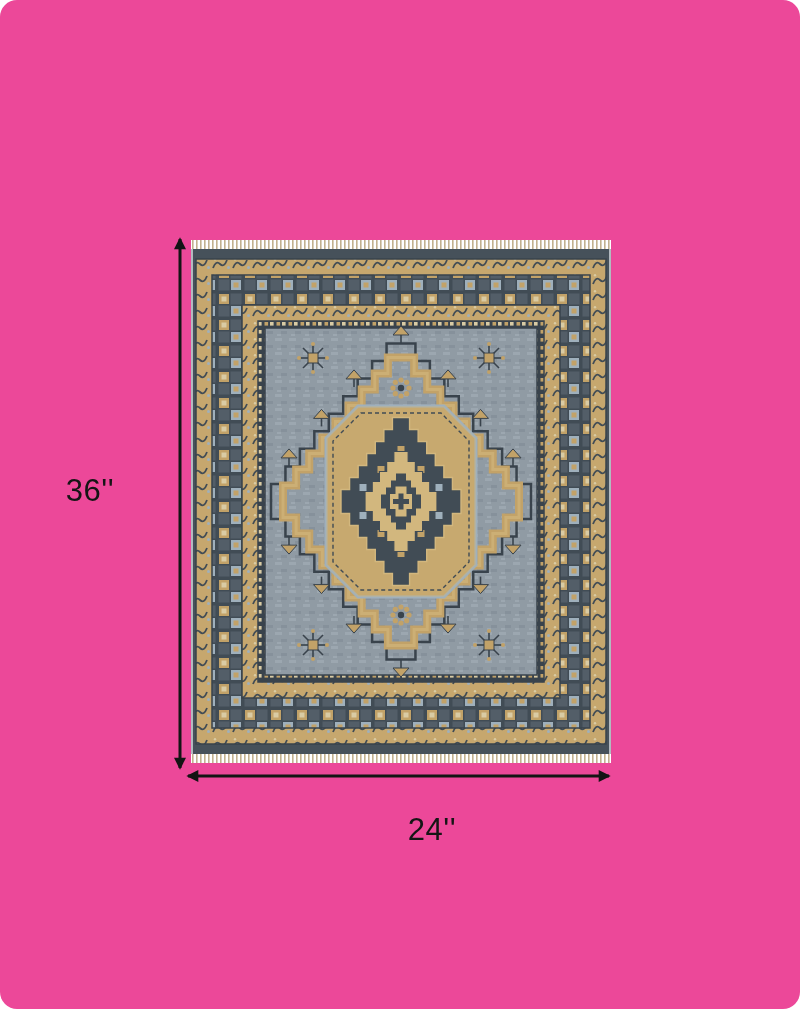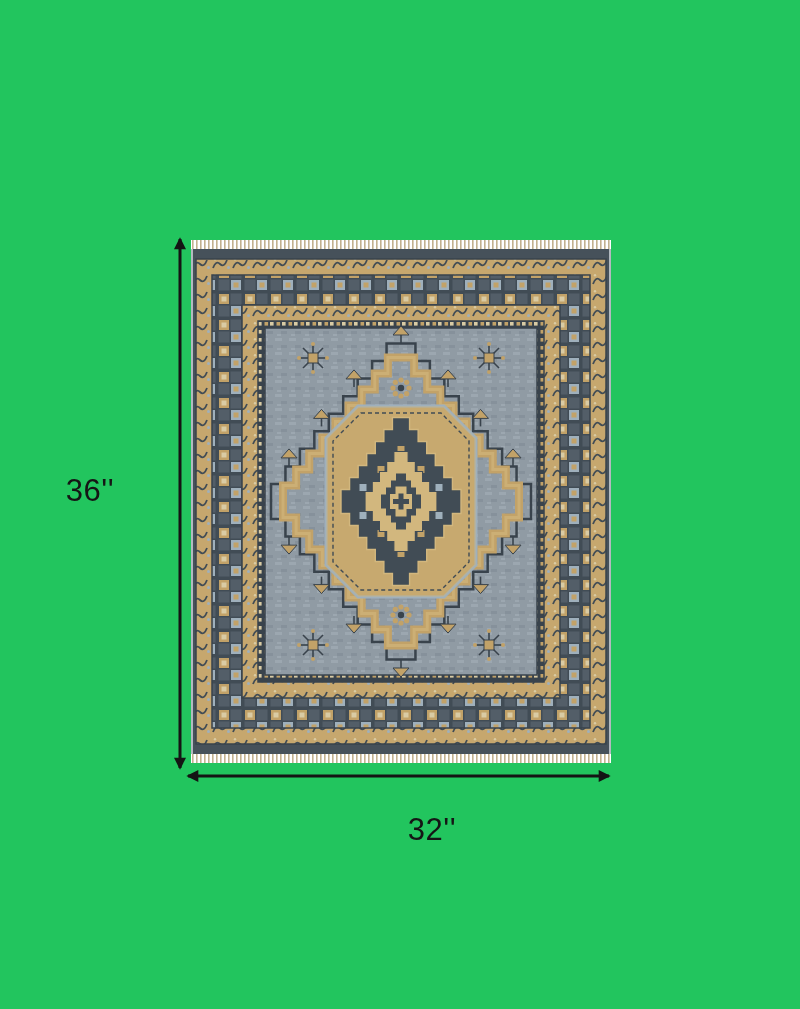--- a/index.html
+++ b/index.html
@@ -1,21 +1,22 @@
 <!DOCTYPE html>
 <html><head>
 <meta charset="utf-8">
 <style>
   html,body{margin:0;padding:0;background:#ffffff;}
   .stage{
     position:relative;
     width:800px;height:1009px;
-    background:#22c55e;
+    background:#ec4899;
     font-family:"Liberation Sans", sans-serif;
     overflow:hidden;
+    border-radius:17px;
   }
   .rug{position:absolute;left:191px;top:240px;width:420px;height:523px;display:block;}
   .overlay{position:absolute;left:0;top:0;width:800px;height:1009px;display:block;pointer-events:none;}
   .dim-label{
     position:absolute;
     font-size:31px;
     letter-spacing:0.5px;
     color:#151515;
     font-weight:400;
   }
@@ -188,14 +189,14 @@
     <defs>
       <marker id="ah" viewBox="0 0 10 10" refX="8.6" refY="5" markerWidth="15" markerHeight="12" markerUnits="userSpaceOnUse" orient="auto-start-reverse">
         <path d="M0,0 L10,5 L0,10 z" fill="#141414"></path>
       </marker>
     </defs>
     <line x1="180" y1="239" x2="180" y2="768" stroke-width="3" marker-start="url(#ah)" marker-end="url(#ah)" stroke="#141414"></line>
     <line x1="188" y1="776" x2="609" y2="776" stroke-width="3" marker-start="url(#ah)" marker-end="url(#ah)" stroke="#141414"></line>
   </svg>
 
   <div class="dim-label v">36''</div>
-  <div class="dim-label h">32''</div>
+  <div class="dim-label h">24''</div>
 </div>
 
 </body></html>

